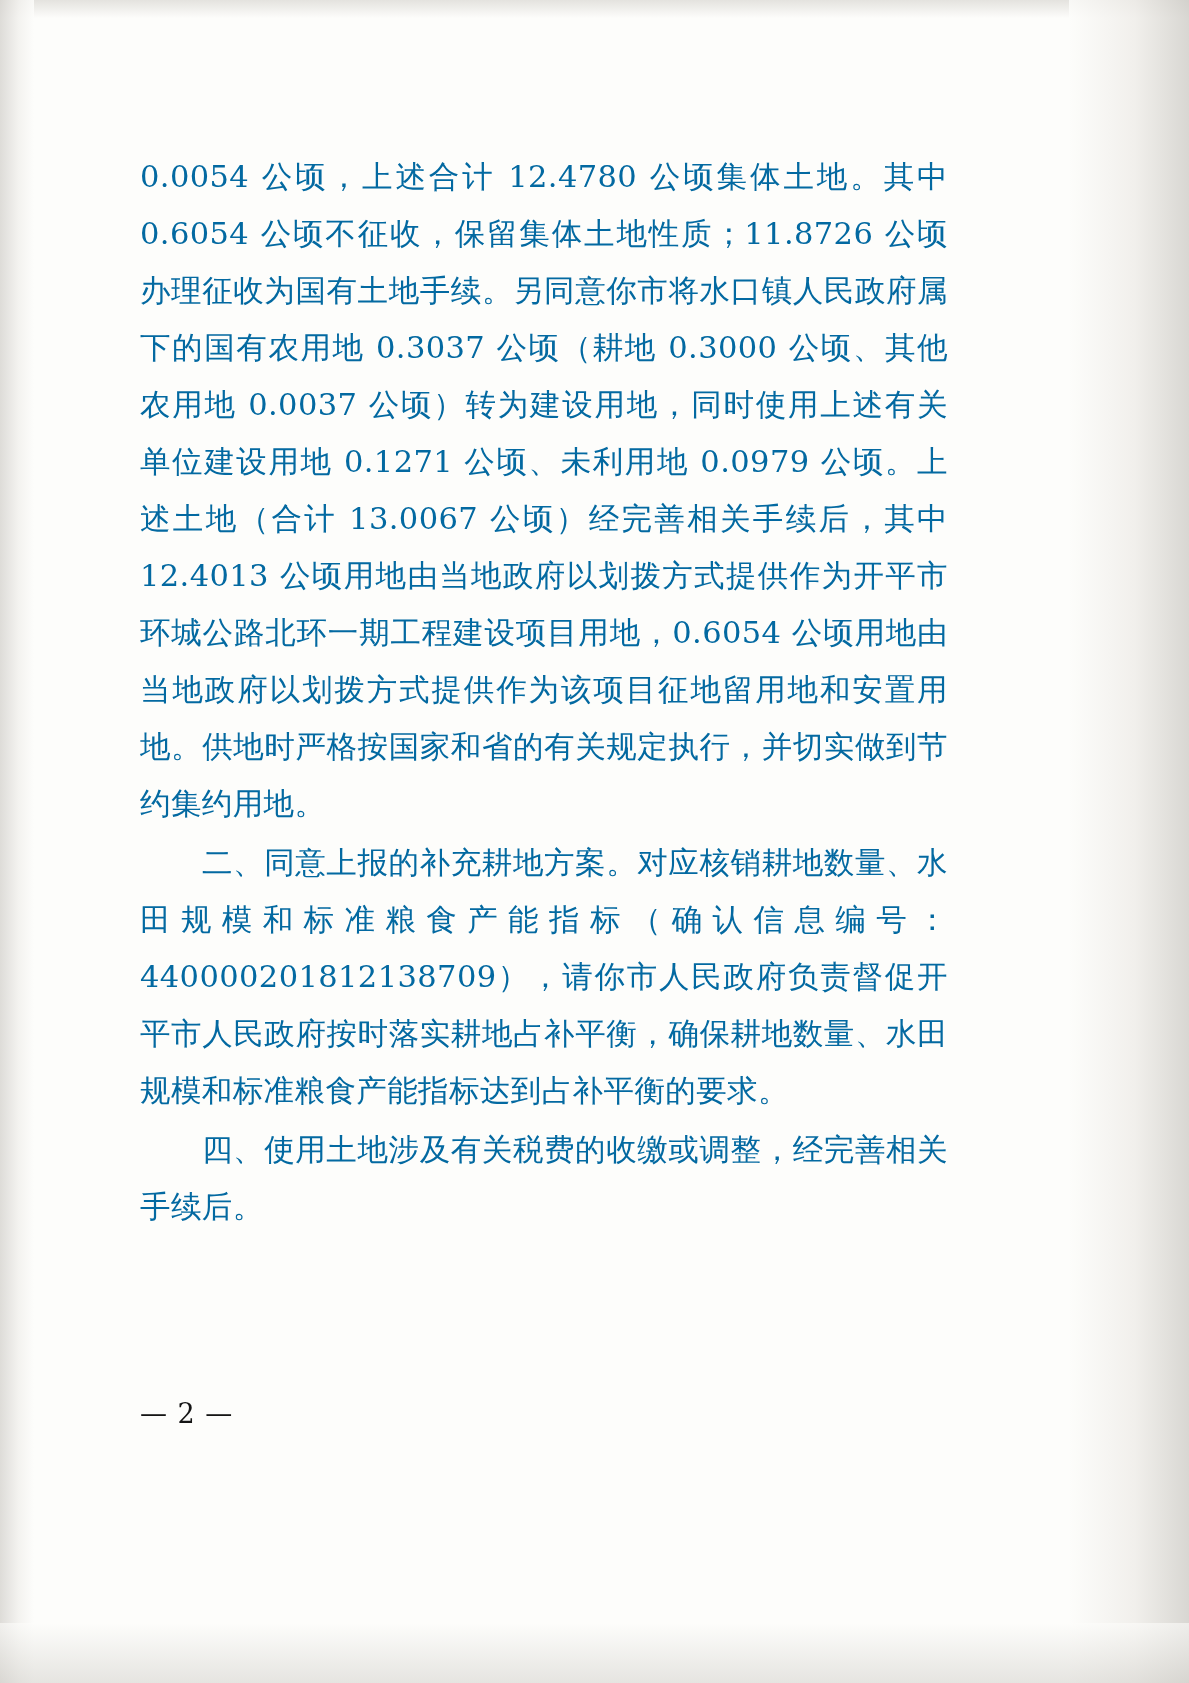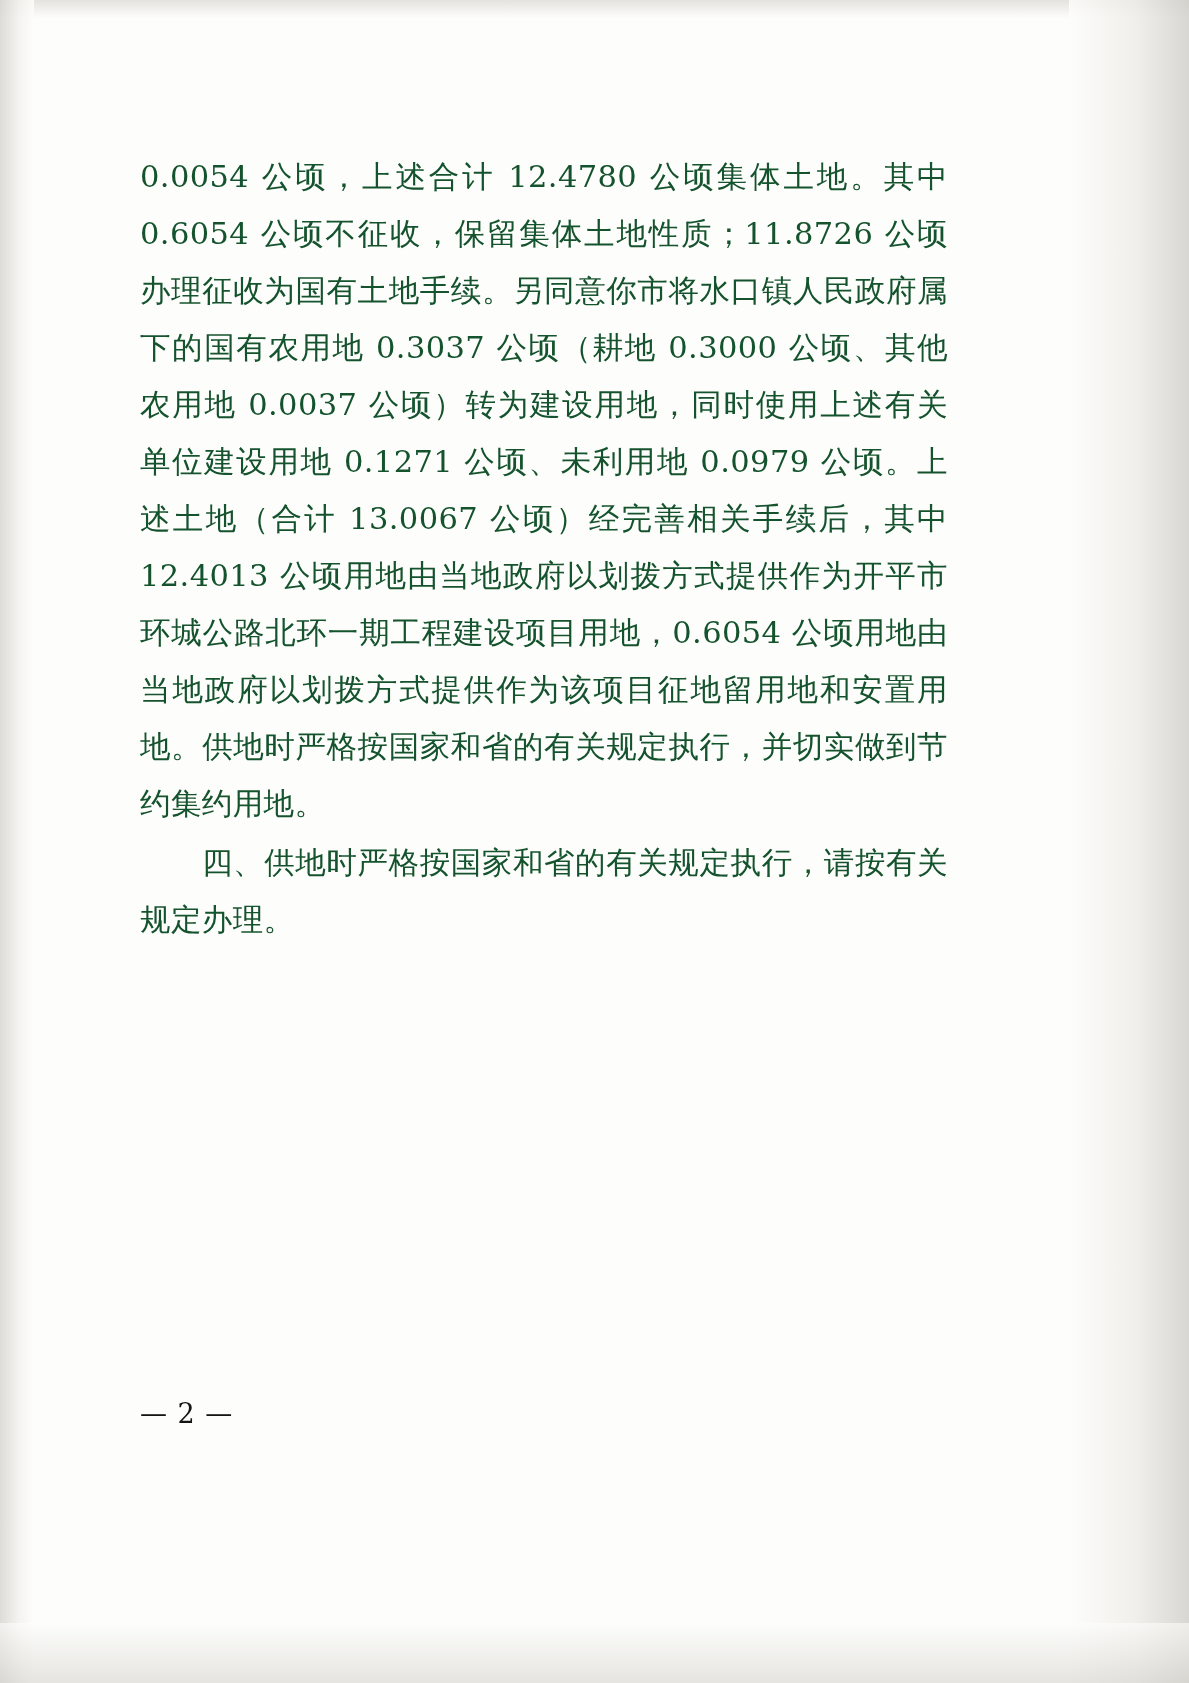--- a/index.html
+++ b/index.html
@@ -57,21 +57,21 @@
     width: 808px;
   }
 
   .para {
     font-size: 30.5px;
     line-height: 57px;
     letter-spacing: 0.4px;
     text-align: justify;
     text-justify: inter-ideograph;
     margin: 0 0 2px 0;
-    color: #14532d;
+    color: #0369a1;
   }
   .para.indent {
     text-indent: 62px;
   }
 
   .page-number {
     position: absolute;
     left: 140px;
     top: 1398px;
     font-size: 27px;
@@ -83,17 +83,18 @@
 <body>
 
 <div class="page">
   <div class="scan-edge-top"></div>
   <div class="scan-edge-left"></div>
   <div class="scan-edge-right"></div>
   <div class="scan-edge-bottom"></div>
 
   <div class="content">
     <p class="para">0.0054 公顷，上述合计 12.4780 公顷集体土地。其中 0.6054 公顷不征收，保留集体土地性质；11.8726 公顷办理征收为国有土地手续。另同意你市将水口镇人民政府属下的国有农用地 0.3037 公顷（耕地 0.3000 公顷、其他农用地 0.0037 公顷）转为建设用地，同时使用上述有关单位建设用地 0.1271 公顷、未利用地 0.0979 公顷。上述土地（合计 13.0067 公顷）经完善相关手续后，其中 12.4013 公顷用地由当地政府以划拨方式提供作为开平市环城公路北环一期工程建设项目用地，0.6054 公顷用地由当地政府以划拨方式提供作为该项目征地留用地和安置用地。供地时严格按国家和省的有关规定执行，并切实做到节约集约用地。</p>
-    <p class="para indent">四、供地时严格按国家和省的有关规定执行，请按有关规定办理。</p>
+    <p class="para indent">二、同意上报的补充耕地方案。对应核销耕地数量、水田规模和标准粮食产能指标（确认信息编号：440000201812138709），请你市人民政府负责督促开平市人民政府按时落实耕地占补平衡，确保耕地数量、水田规模和标准粮食产能指标达到占补平衡的要求。</p>
+    <p class="para indent">四、使用土地涉及有关税费的收缴或调整，经完善相关手续后。</p>
   </div>
 
   <div class="page-number">— 2 —</div>
 </div>
 
 </body></html>

